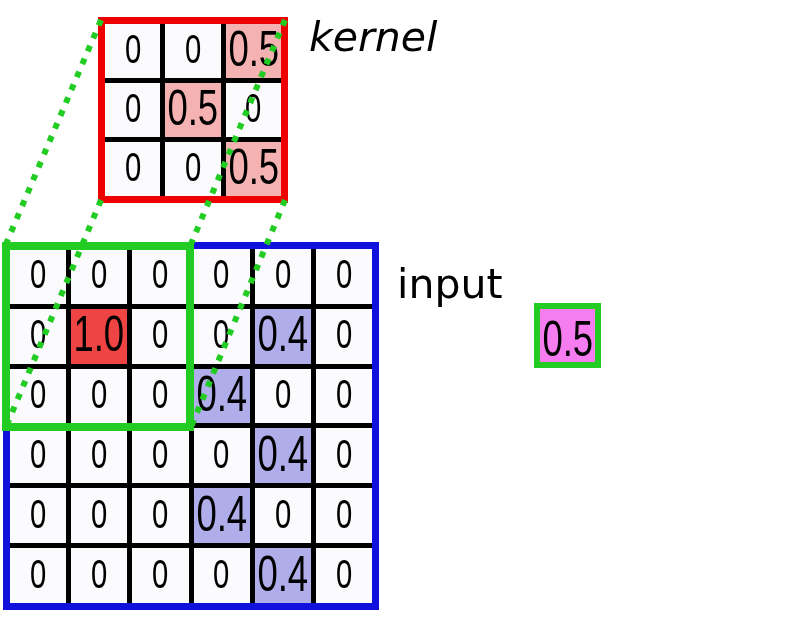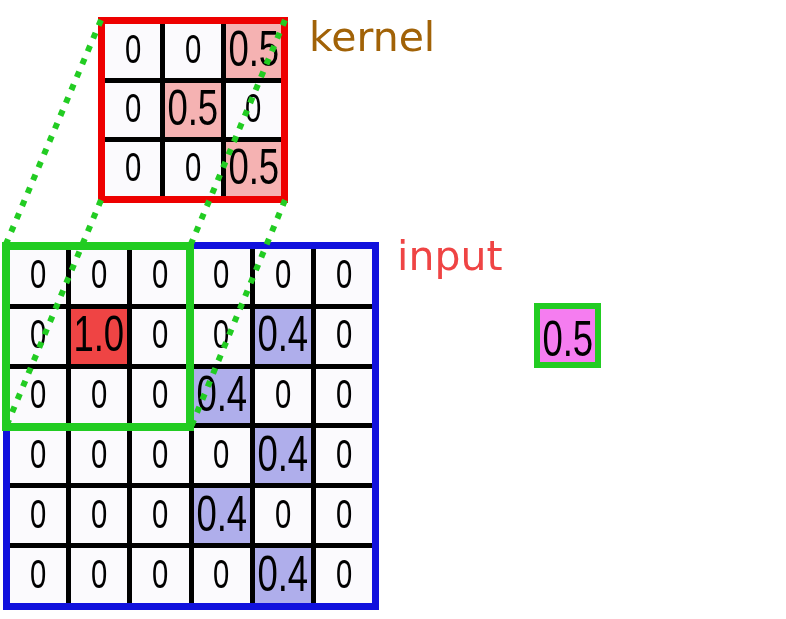--- a/index.html
+++ b/index.html
@@ -175,22 +175,22 @@
         <span>0</span>
       </div>
     </div>
 
   <div id="receptive-window" style="border-color: rgb(34, 204, 34);"></div>
 
   <div id="output-cell" style="border-color: rgb(34, 204, 34); background: rgb(245, 125, 240);">
     <span>0.5</span>
   </div>
 
-  <div class="lbl" id="kernel-label" style="color: #a16207;">kernel</div>
-  <div class="lbl" id="input-label" style="color: #ef4444;">input</div>
+  <div class="lbl" id="kernel-label" style="color: #000000; font-style: italic;">kernel</div>
+  <div class="lbl" id="input-label" style="color: #000000; margin-top: 28px;">input</div>
 
   <svg id="lines-svg" width="786" height="619">
     <line class="dotline" x1="101" y1="20" x2="6" y2="244" stroke="#22cc22" stroke-width="6" stroke-dasharray="6 8"></line>
     <line class="dotline" x1="285" y1="20" x2="191" y2="244" stroke="#22cc22" stroke-width="6" stroke-dasharray="6 8"></line>
     <line class="dotline" x1="101" y1="200" x2="6" y2="427" stroke="#22cc22" stroke-width="6" stroke-dasharray="6 8"></line>
     <line class="dotline" x1="285" y1="200" x2="191" y2="427" stroke="#22cc22" stroke-width="6" stroke-dasharray="6 8"></line>
   </svg>
 
 </div>
 

